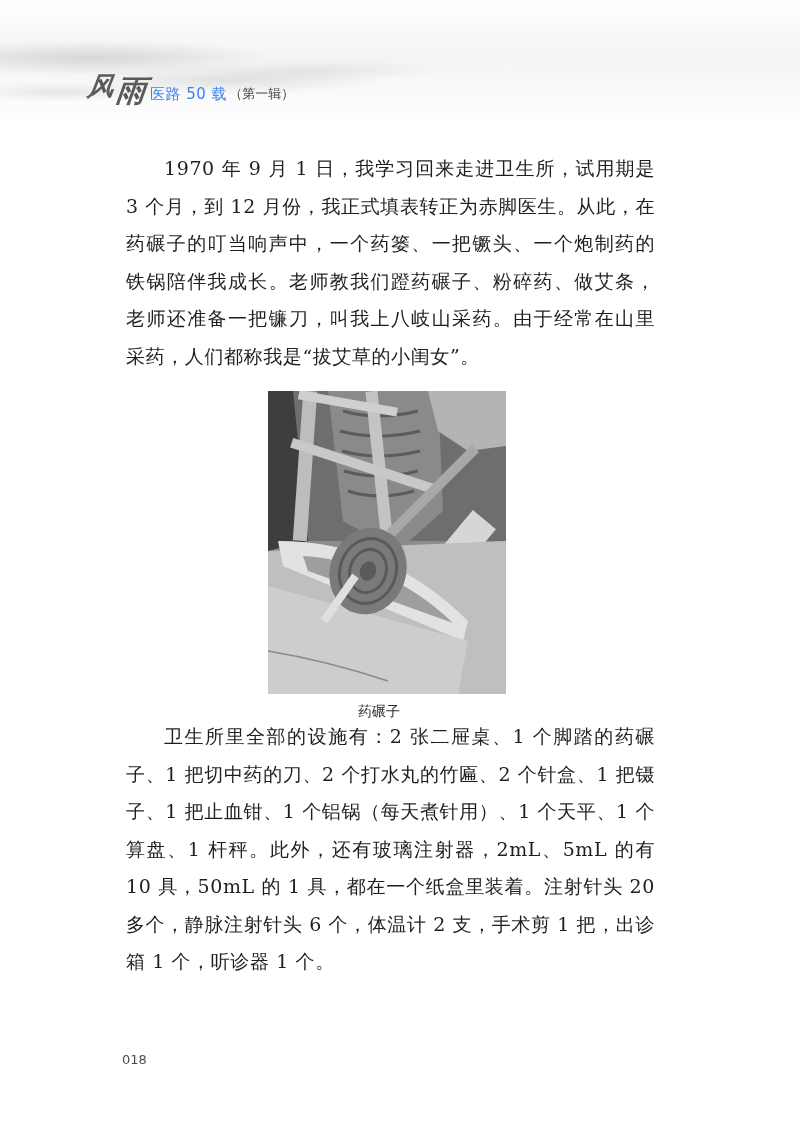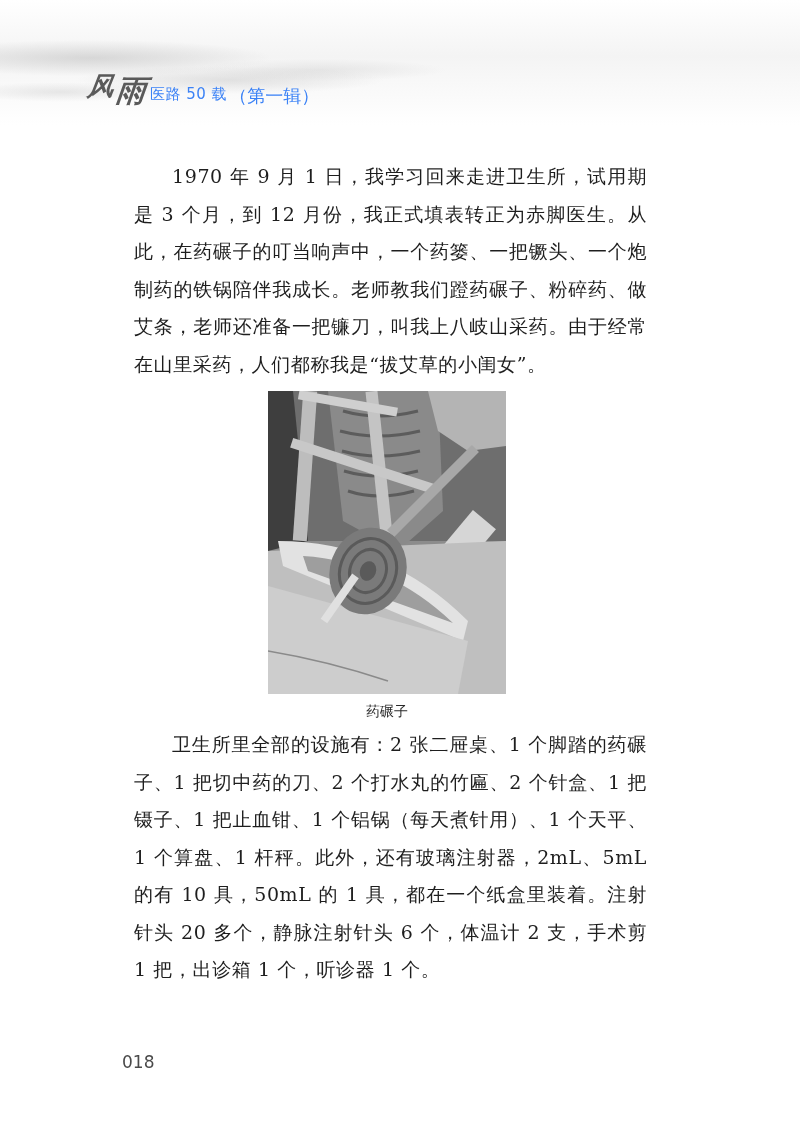--- a/index.html
+++ b/index.html
@@ -42,58 +42,59 @@
     .header-title {
       font-family: "DejaVu Sans", "Liberation Sans", sans-serif;
       font-size: 15px;
       color: #3b82f6;
       margin-left: 4px;
       margin-bottom: 4px;
       letter-spacing: 0.5px;
     }
     .header-sub {
       font-family: "DejaVu Serif", serif;
-      font-size: 18px;
-      color: #3b82f6;
+      font-size: 13px;
+      color: #404040;
       margin-left: 2px;
+      margin-bottom: 5px;
     }
     .content {
       position: absolute;
       left: 118px;
       width: 545px;
       font-size: 19px;
       line-height: 37.5px;
       text-align: justify;
       letter-spacing: 0.6px;
     }
-    .para { margin: 16px; text-indent: 2em; }
+    .para { margin: 8px; text-indent: 2em; }
     #para1 { top: 142px; }
     #para2 { top: 710px; }
     .figure {
       position: absolute;
       left: 268px; top: 391px;
       width: 238px; height: 303px;
       background: #9a9a9a;
       overflow: hidden;
     }
     .figure svg { display: block; }
     .caption {
       position: absolute;
-      left: 268px; top: 703px;
+      left: 260px; top: 703px;
       width: 238px;
       text-align: center;
       font-family: Liberation Sans, sans-serif;
       font-size: 14px;
       color: #2a2a2a;
     }
     .page-number {
       position: absolute;
       left: 122px; top: 1052px;
       font-family: "DejaVu Sans", "Liberation Sans", sans-serif;
-      font-size: 17px;
+      font-size: 13px;
       color: #4a4a4a;
     }
   </style>
 </head>
 <body>
 
 <div class="header-band"></div>
 
 <div class="header">
   <span class="logo-feng">风</span>

